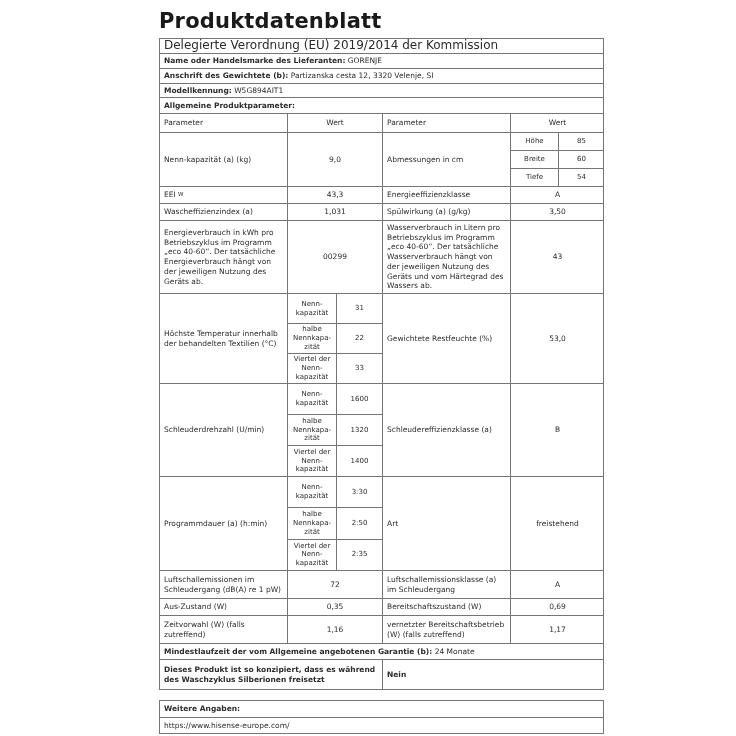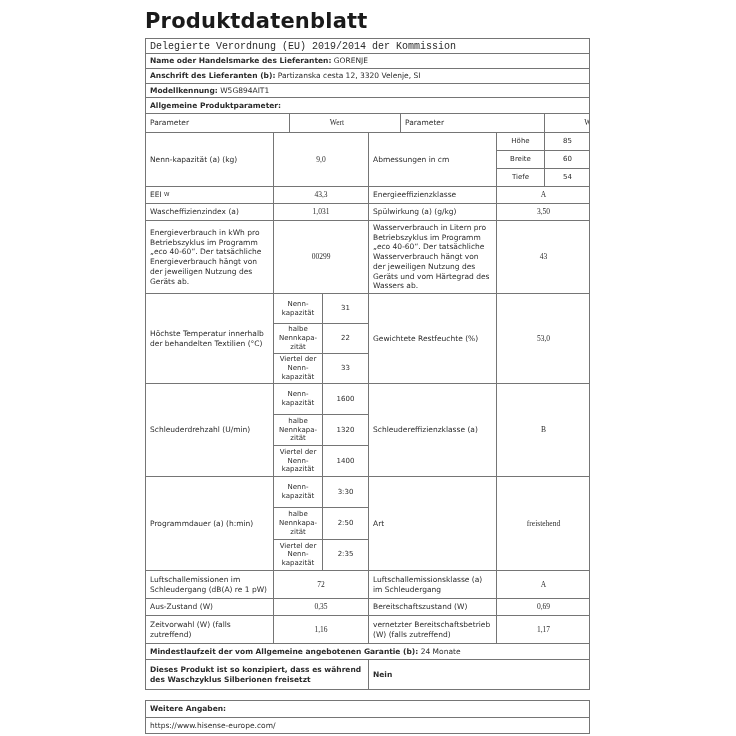--- a/index.html
+++ b/index.html
@@ -1,46 +1,46 @@
 <!DOCTYPE html>
 <html><head>
 <meta charset="utf-8">
 <style>
   * { margin:0; padding:0; box-sizing:border-box; }
   html,body { width:736px; height:736px; background:#ffffff; overflow:hidden;
     font-family:"DejaVu Sans", sans-serif; color:#2b2b2b; }
-  #sheet { position:absolute; left:145px; top:9px; width:445px; }
+  #sheet { position:absolute; left:159px; top:9px; width:445px; }
   .title { font-size:21px; font-weight:700; color:#1a1a1a; letter-spacing:0.2px; margin-bottom:5px; }
   .tbl { border:1px solid #757575; width:100%; }
   .tbl + .tbl { }
   .trow { display:flex; width:100%; border-top:1px solid #757575; overflow:hidden; }
   .tbl .trow:first-child { border-top:none; }
   .cell { overflow:hidden; display:flex; align-items:center; font-size:7.5px; line-height:1.3; padding:1px 4px; }
   .cell + .cell { border-left:1px solid #757575; }
   .lc { justify-content:flex-start; text-align:left; }
-  .vc { justify-content:center; text-align:right; padding:1px 18px;font-family:Liberation Serif, serif; }
+  .vc { justify-content:center; text-align:right; padding:1px 18px; }
   .c1 { width:127px; flex:0 0 127px; }
   .c2 { width:95px;  flex:0 0 95px; }
   .c3 { width:128px; flex:0 0 128px; }
   .c4 { width:94px;  flex:0 0 94px; }
   .c12 { width:222px; flex:0 0 222px; }
   .c34 { width:223px; flex:0 0 223px; }
   .full { width:100%; flex:1 1 auto; }
   .sub { display:flex; flex-direction:column; padding:0; align-items:stretch; }
   .subrow { display:flex; flex:1 1 0; border-top:1px solid #757575; overflow:hidden; }
   .sub .subrow:first-child { border-top:none; }
   .subcell { display:flex; align-items:center; justify-content:center; text-align:center;
     font-size:7px; line-height:1.25; padding:1px 2px; overflow:hidden; }
   .subcell + .subcell { border-left:1px solid #757575; }
   .sk { flex:0 0 48px; }
   .sv { flex:1 1 auto; }
   .sk4 { flex:0 0 47px; }
   .bold { font-weight:700; }
-  .small { font-size:10px;font-family:Liberation Mono, monospace; }
-  .rh  { height:18px;gap:16px; }
+  .small { font-size:12px; }
+  .rh  { height:18px; }
   .r1  { height:54px; }
   .r2  { height:17px; }
   .r3  { height:17px; }
   .r4  { height:73px; }
   .r5  { height:90px; }
   .r6  { height:93px; }
   .r7  { height:94px; }
   .r8  { height:28px; }
   .r9  { height:17px; }
   .r10 { height:28px; }
@@ -63,21 +63,21 @@
     <div class="trow ri">
       <div class="cell lc small full">Delegierte Verordnung (EU) 2019/2014 der Kommission</div>
     </div>
     <div class="trow ri2">
       <div class="cell lc full">
         <span class="bold">Name oder Handelsmarke des Lieferanten:</span>&nbsp;<span>GORENJE</span>
       </div>
     </div>
     <div class="trow ri2">
       <div class="cell lc full">
-        <span class="bold">Anschrift des Lieferanten (b):</span>&nbsp;<span>Partizanska cesta 12, 3320 Velenje, SI</span>
+        <span class="bold">Anschrift des Gewichtete (b):</span>&nbsp;<span>Partizanska cesta 12, 3320 Velenje, SI</span>
       </div>
     </div>
     <div class="trow ri">
       <div class="cell lc full">
         <span class="bold">Modellkennung:</span>&nbsp;<span>W5G894AIT1</span>
       </div>
     </div>
     <div class="trow ra">
       <div class="cell lc bold full">Allgemeine Produktparameter:</div>
     </div>

